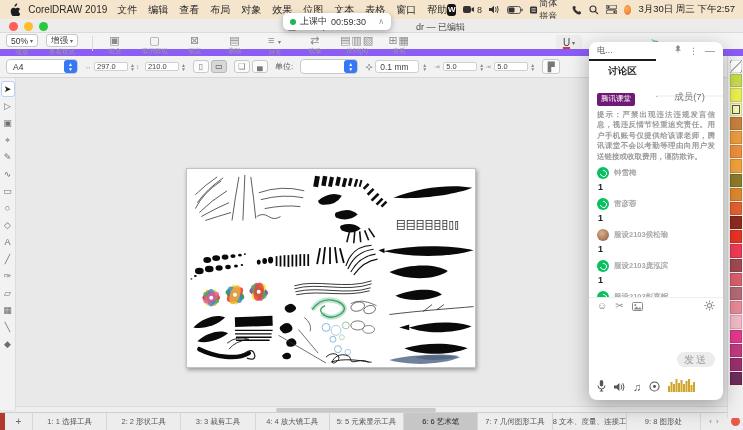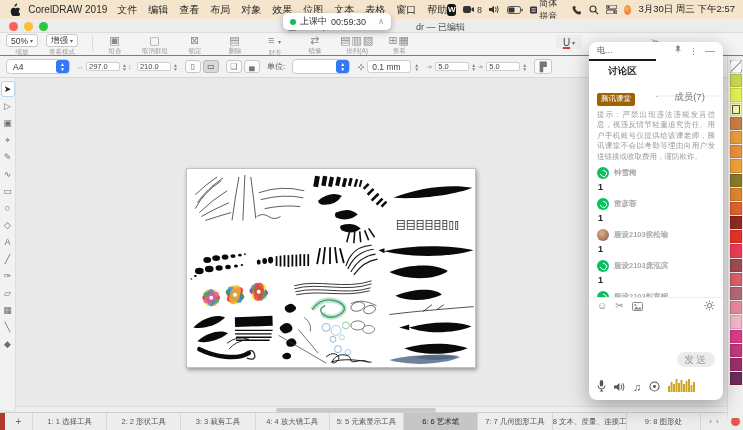--- a/index.html
+++ b/index.html
@@ -28,21 +28,21 @@
   .doc-ico{width:8px;height:10px;background:#fff;border:1px solid #9a9a9a;border-radius:1px;}
   .title-right{position:absolute;top:2px;left:416px;font-size:9px;color:#4a4a4a;white-space:nowrap;}
 
   
   .meeting-pill{position:absolute;left:283px;top:13px;width:108px;height:17px;background:#fff;border-radius:5px;box-shadow:0 2px 6px rgba(0,0,0,.3);z-index:30;display:flex;align-items:center;padding:0 7px;gap:4px;}
   .mp-dot{width:6px;height:6px;border-radius:50%;background:#19b955;}
   .mp-text{font-size:9px;color:#333;white-space:nowrap;}
   .mp-caret{margin-left:auto;color:#999;font-size:8px;}
 
   
-  .toolbar{position:absolute;left:0;top:33px;width:743px;height:23px;background:#f4f4f4;border-bottom:1px solid #8b5cf6;}
+  .toolbar{position:absolute;left:0;top:33px;width:743px;height:23px;background:#f4f4f4;border-bottom:7px solid #8b5cf6;}
   .tb-combo{position:absolute;top:1px;text-align:center;}
   .tb-field{height:13px;background:#fff;border:1px solid #c8c8c8;border-radius:3px;font-size:8.5px;color:#333;display:flex;align-items:center;justify-content:center;gap:2px;padding:0 4px;}
   .tb-field .caret{font-size:6px;color:#666;}
   .tb-label{font-size:6.5px;color:#9a9a9a;display:block;margin-top:1px;white-space:nowrap;}
   .tb-sep{position:absolute;top:3px;width:1px;height:15px;background:#dadada;}
   .tb-buttons{position:absolute;left:100px;top:1px;display:flex;gap:10px;}
   .tb-btn{text-align:center;min-width:30px;}
   .tb-btn .ico{font-size:11px;color:#8b8b8b;line-height:12px;display:block;letter-spacing:1px;}
   .tb-btn.has-caret .ico:after{content:" ▾";font-size:6px;color:#777;}
   .u-btn{position:absolute;left:556px;top:2px;width:26px;height:14px;background:#ececec;border-radius:3px;display:flex;align-items:center;justify-content:center;font-size:10px;color:#444;}
@@ -100,22 +100,22 @@
   .chat-panel{position:absolute;left:589px;top:42px;width:134px;height:358px;background:#fff;border-radius:8px;box-shadow:0 6px 20px rgba(0,0,0,.3);z-index:20;overflow:hidden;display:flex;flex-direction:column;}
   .cp-header{height:17px;display:flex;align-items:center;padding:0 8px;font-size:8.5px;color:#666;}
   .cp-hicons{margin-left:auto;display:flex;align-items:center;gap:7px;color:#888;}
   .cp-hicons .kebab{font-size:9px;}
   .cp-hicons .minus{font-size:10px;line-height:6px;}
   .cp-tabs{height:22px;display:flex;font-size:9.5px;position:relative;}
   .cp-tab{flex:1;display:flex;align-items:center;justify-content:center;}
   .cp-tab.disc{font-weight:bold;color:#1a1a1a;border-top:2.5px solid #1a1a1a;background:#fff;}
   .cp-tab.memb{background:#000000;color:#777;border-top:2.5px solid #f5f5f5;border-radius:0 0 0 4px;margin-top:36px;}
   .cp-body{flex:1;padding:6px 8px 0 8px;overflow:hidden;position:relative;}
-  .cp-badge{display:inline-block;background:#a16207;color:#fff;font-size:7.5px;padding:1.5px 4px;border-radius:2px;}
-  .cp-notice{margin-top:4px;font-size:7.5px;line-height:10.5px;color:#9a9a9a;text-align:justify;}
+  .cp-badge{display:inline-block;background:#701a75;color:#fff;font-size:7.5px;padding:1.5px 4px;border-radius:2px;}
+  .cp-notice{margin-top:4px;font-size:7.5px;line-height:10.5px;color:#9a9a9a;text-align:justify;font-weight:bold;}
   .cp-msgs{margin-top:5px;height:157px;overflow:hidden;font-weight:bold;}
   .msg{margin-bottom:6px;}
   .msg-head{display:flex;align-items:center;gap:5px;}
   .avatar{width:12px;height:12px;border-radius:50%;flex:none;position:relative;}
   .avatar.green{background:#07c160;}
   .avatar.green:after{content:"";position:absolute;left:3px;top:3px;width:5px;height:5px;border:1.2px solid #fff;border-radius:50%;border-left-color:transparent;transform:rotate(35deg);}
   .avatar.photo{background:radial-gradient(circle at 40% 35%,#d9b08c,#8a5a3b);}
   .msg-name{font-size:7.5px;color:#a8a8a8;white-space:nowrap;overflow:hidden;}
   .msg-text{font-size:9px;color:#222;margin:3px 0 0 1px;}
   .msg-text:empty{display:none;}
@@ -287,21 +287,21 @@
       </div>
     <div class="u-btn">
         <span class="u">U</span>
         <span class="caret">▾</span>
       </div>
     <div class="flag-btn">➢</div>
   </div>
   <div class="inspector-label">检查器</div>
 
   <div class="propbar">
-    <div class="combo" style="width:64px;">
+    <div class="combo" style="width:72px;">
       <span>A4</span>
       <span class="blue-btn">
           <span>▲</span>
           <span>▼</span>
         </span>
     </div>
     <div class="wh">
       <div class="row">
           <span class="pre">↔</span>
           <span class="val">297.0</span>

